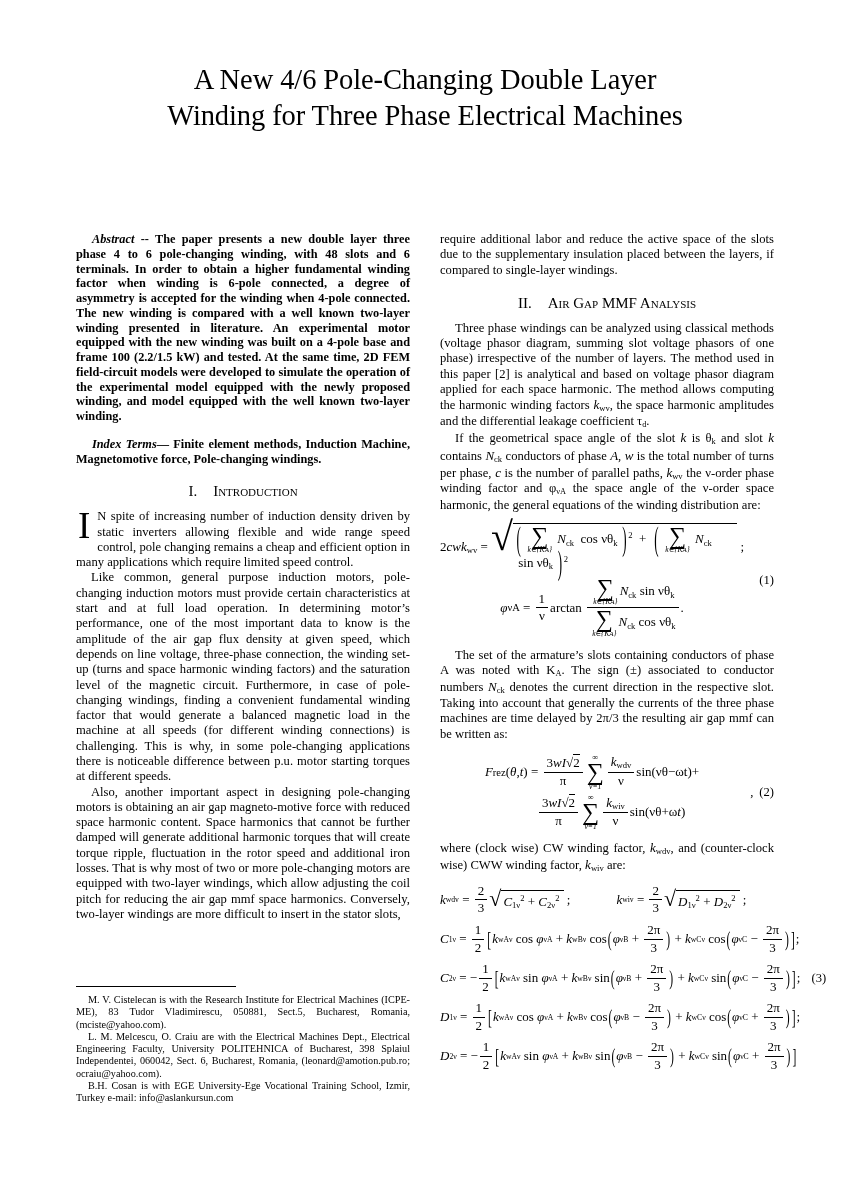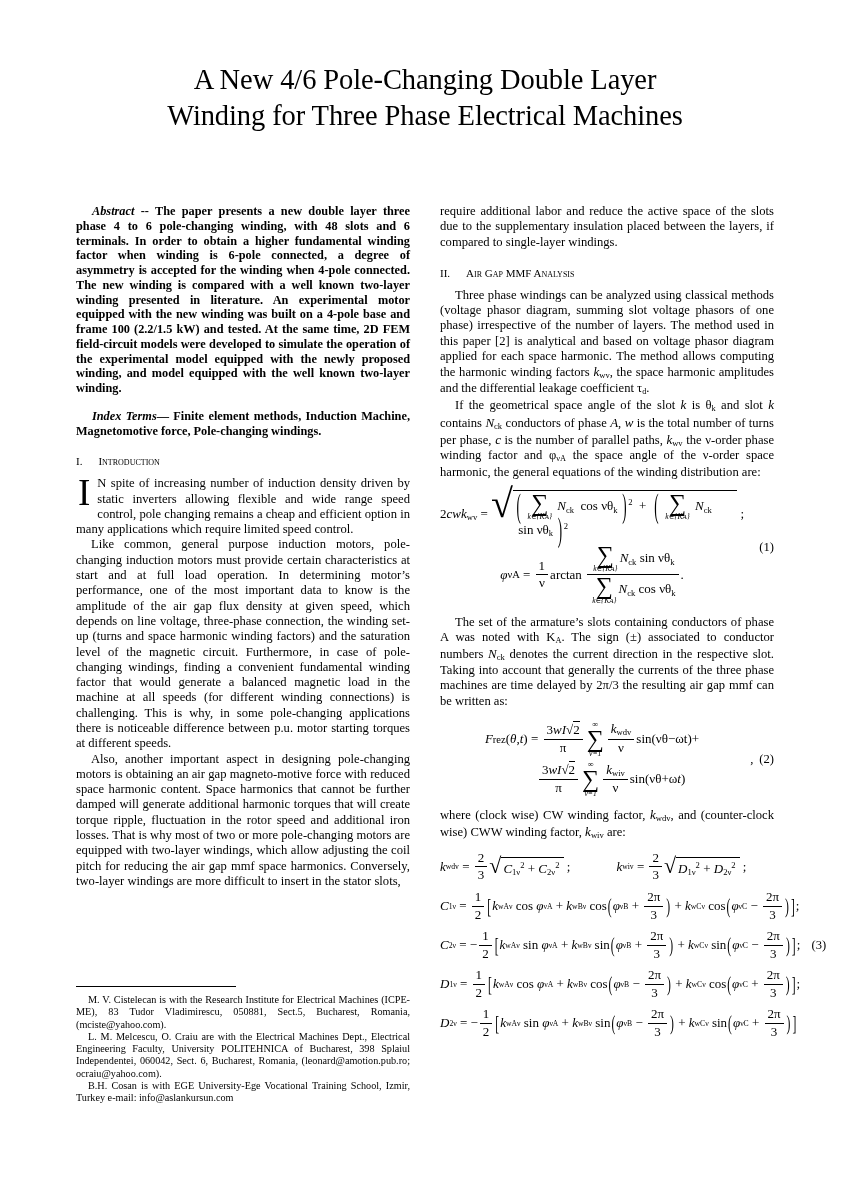--- a/index.html
+++ b/index.html
@@ -35,21 +35,21 @@
     letter-spacing: -0.1px;
   }
   .authors {
     margin-top: 18px;
     font-size: 14.2px;
     letter-spacing: 0.05px;
   }
   
   .columns {
     position: absolute;
-    top: 204px;
+    top: 232px;
     left: 0;
     width: 850px;
     display: flex;
     gap: 30px;
     padding: 0 76px;
     box-sizing: border-box;
   }
   .col {
     width: 334px;
     box-sizing: border-box;
@@ -67,22 +67,23 @@
     font-weight: bold;
     font-size: 12.3px;
     line-height: 1.2;
     text-align: justify;
     text-indent: 16px;
     margin: 0;
   }
   .indexterms { margin-top: 13px; }
   .abstract i, .indexterms i { font-weight: bold; font-style: italic; }
   .sec-head {
+    text-align: center;
     margin: 17px 0 9px 0;
-    font-size: 11px;
+    font-size: 15px;
     text-indent: 0;
   }
   .sec-num { margin-right: 16px; }
   .smallcaps {
     font-variant: small-caps;
   }
   
   .dropcap {
     float: left;
     font-size: 37px;

